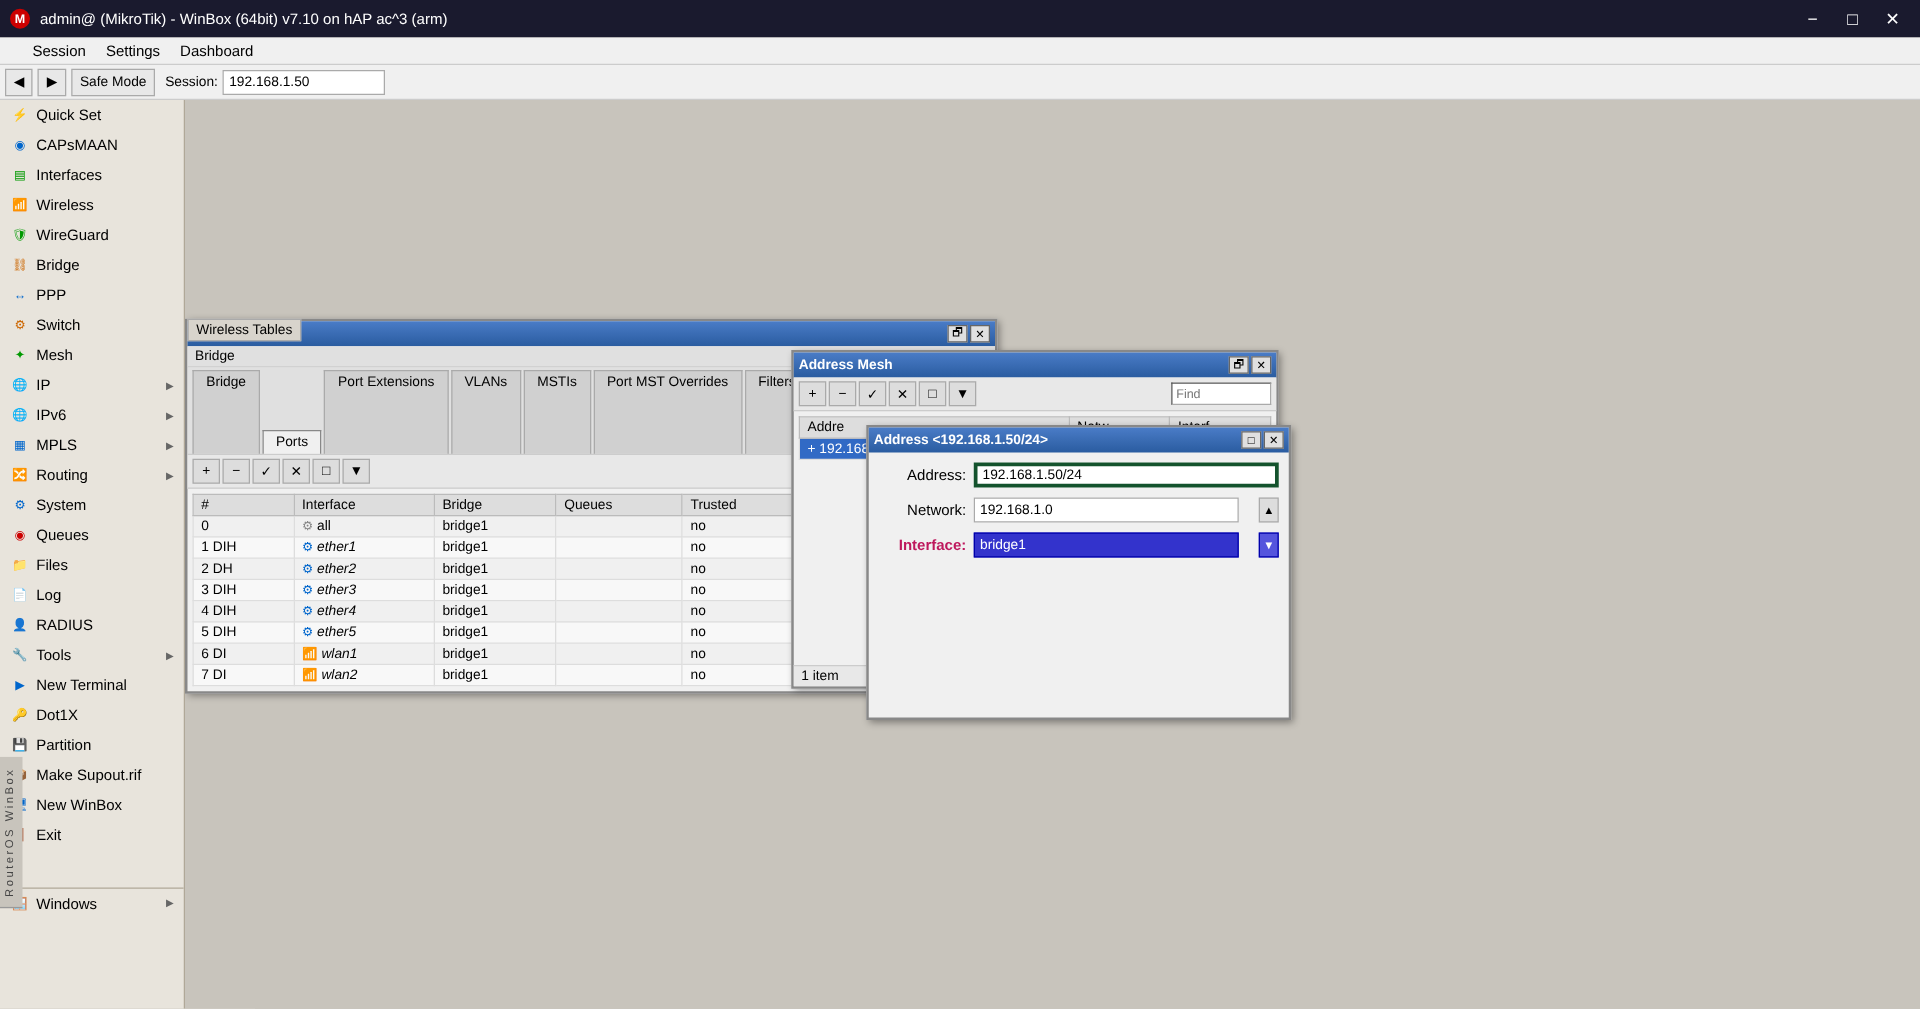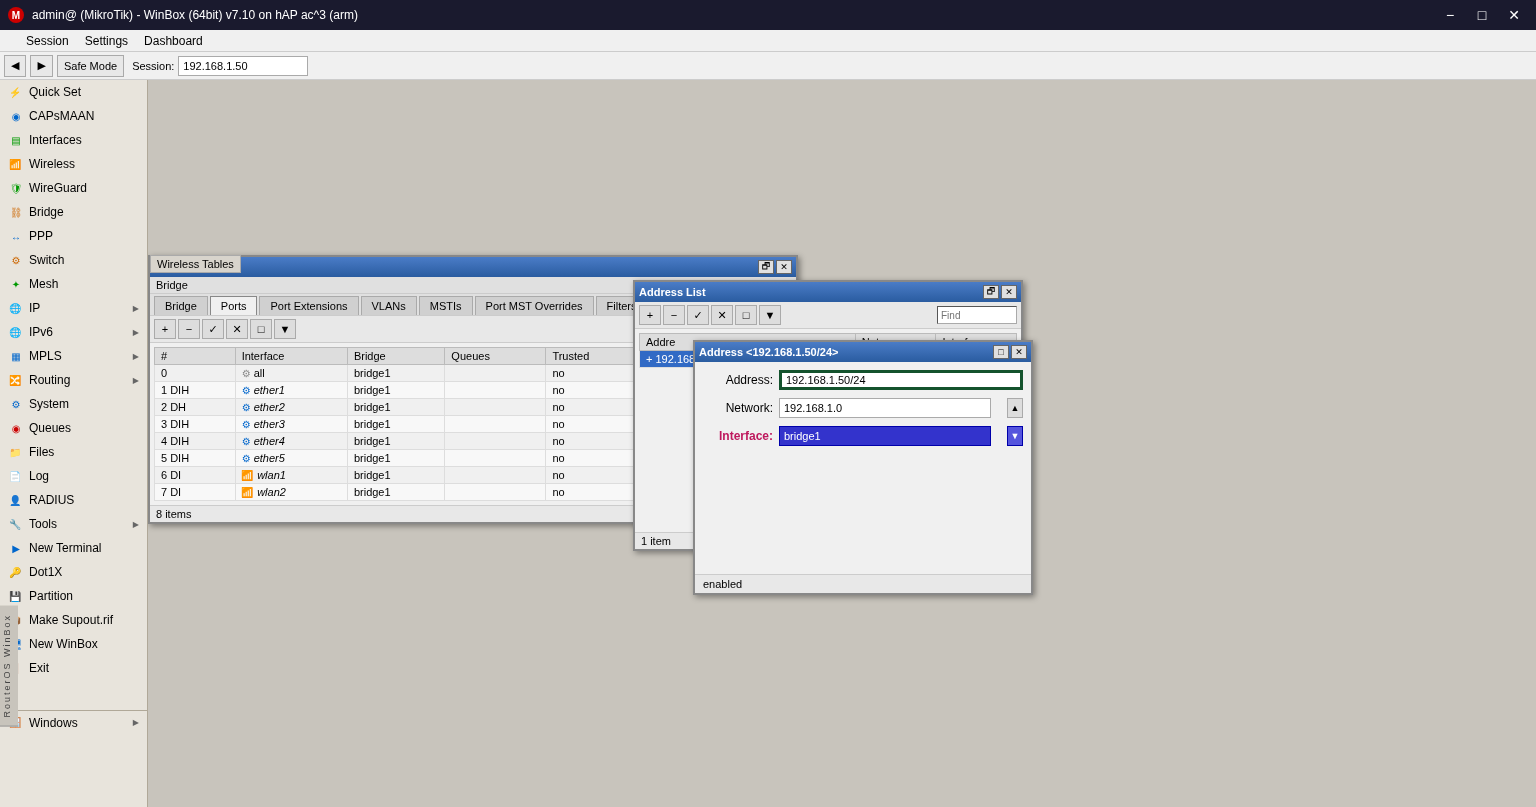--- a/index.html
+++ b/index.html
@@ -227,20 +227,21 @@
       padding: 3px 10px;
       cursor: pointer;
       font-size: 11px;
       background: #d0d0d0;
       border: 1px solid #aaa;
       border-bottom: none;
     }
     .tab.active {
       background: #f0f0f0;
       border-color: #888;
+      margin-top: 48px;
     }
     .table-container {
       padding: 4px;
     }
     .data-table {
       width: 100%;
       border-collapse: collapse;
       font-size: 11px;
     }
     .data-table th {
@@ -624,30 +625,27 @@
               <td>7 DI</td>
               <td><span style="color:#0066cc;font-size:10px;">📶</span> <em>wlan2</em></td>
               <td>bridge1</td>
               <td></td>
               <td>no</td>
               <td>80</td>
             </tr>
           </tbody>
         </table>
       </div>
-      <div class="status-bar">
-        <span>8 items</span>
-      </div>
     </div>
 
     <div style="position:absolute;top:175px;left:2px;background:#d8d4cc;padding:2px 6px;font-size:11px;border:1px solid #aaa;">Wireless Tables</div>
 
     <div class="win addrlist-win" style="top:200px; left:485px; width:390px;">
       <div class="win-titlebar">
-        <span class="win-title">Address List</span>
+        <span class="win-title">Address Mesh</span>
         <div class="win-controls">
           <button class="win-btn">🗗</button>
           <button class="win-btn">✕</button>
         </div>
       </div>
       <div class="win-toolbar">
         <button class="win-tool-btn">+</button>
         <button class="win-tool-btn">−</button>
         <button class="win-tool-btn">✓</button>
         <button class="win-tool-btn">✕</button>
@@ -707,19 +705,16 @@
             <span class="form-label highlighted">Interface:</span>
             <div class="form-input-with-btn">
               <input type="text" class="form-input highlighted" value="bridge1" style="background: rgb(51, 51, 204); color: white; border-color: rgb(0, 0, 170);">
               <button class="form-arrow-btn" style="background:#5555dd;color:white;border-color:#0000aa;">▼</button>
             </div>
           </div>
           <div style="height:120px;"></div>
         </div>
 
       </div>
-      <div class="dialog-status">
-        <span>enabled</span>
-      </div>
     </div>
 
   </div>
 </div>
 
 </body></html>

